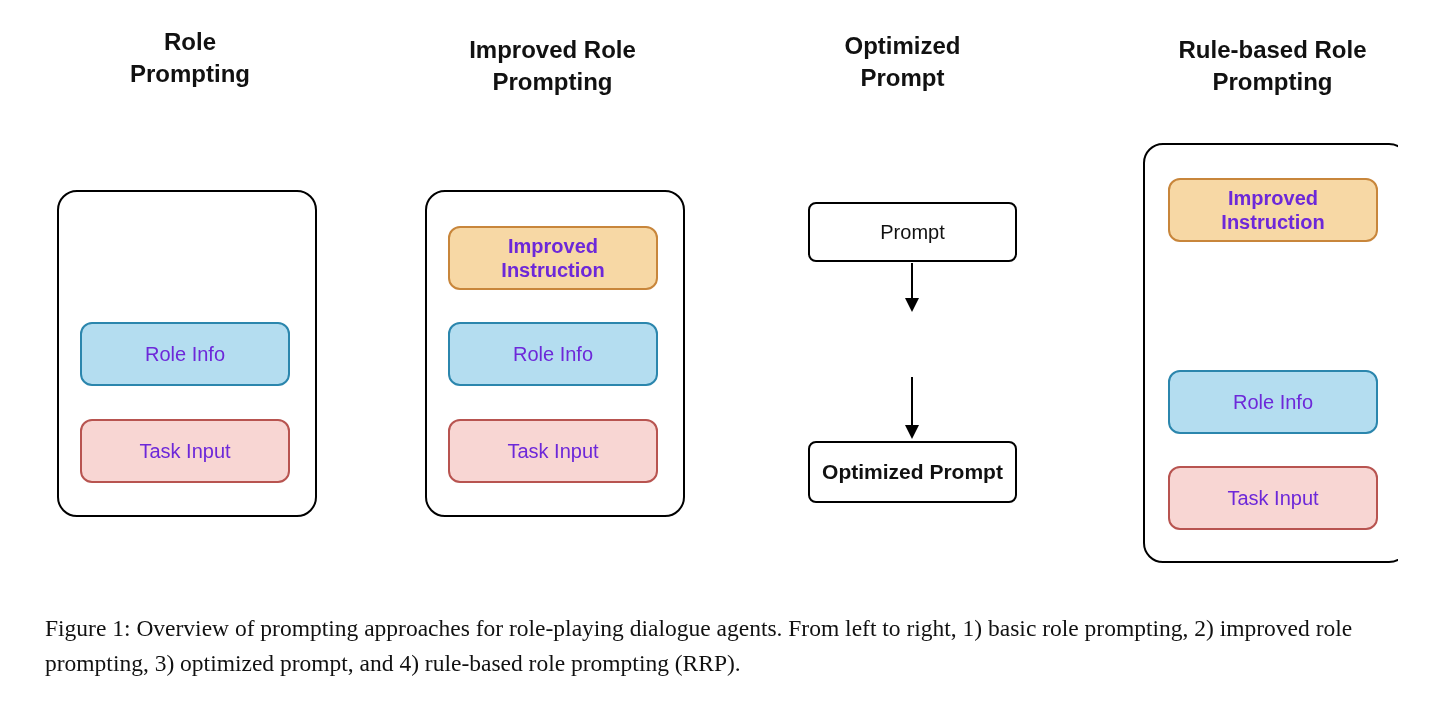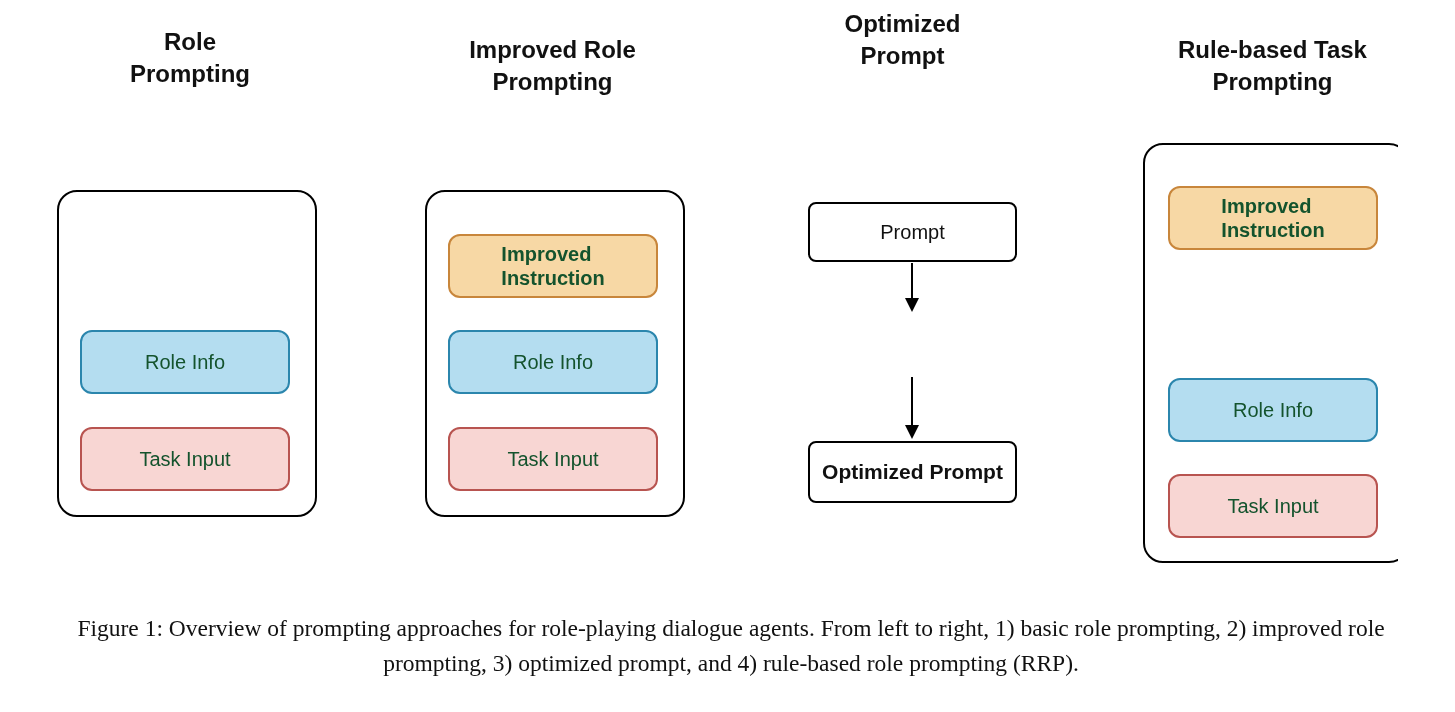--- a/index.html
+++ b/index.html
@@ -25,26 +25,26 @@
     background:#ffffff;
     border:2px solid #000;
     border-radius:20px;
   }
   .item-box{
     position:absolute;
     width:210px;height:64px;
     border:2px solid;
     border-radius:12px;
     display:flex;align-items:center;justify-content:center;
+    text-align:center;
     font-size:20px;
     line-height:24px;
     white-space:pre-line;
     box-sizing:border-box;
-    color:#14532d;
-    margin-top:8px;
+    color:#6d28d9;
   }
   .item-box.bold{font-weight:bold;}
   .flow-box{
     position:absolute;
     width:209px;height:60px;
     background:#fff;
     border:2px solid #000;
     border-radius:8px;
     display:flex;align-items:center;justify-content:center;
     font-size:20px;
@@ -63,35 +63,34 @@
     font-weight:bold;font-size:21px;color:#111;
   }
   .arrow{position:absolute;width:20px;}
   .caption{
     position:absolute;
     left:45px;top:611px;width:1372px;
     font-family:"Liberation Serif", serif;
     font-size:23.5px;
     line-height:35px;
     color:#111;
-    text-align:center;
   }
 </style>
 </head>
 <body>
 
 <div class="canvas">
 
   <div class="col-title" style="left:65px;top:26px;width:250px;">Role
 Prompting</div>
   <div class="col-title" style="left:430px;top:34px;width:245px;text-align:center;">Improved Role
 Prompting</div>
-  <div class="col-title" style="left:780px;top:8px;width:245px;">Optimized
+  <div class="col-title" style="left:780px;top:30px;width:245px;">Optimized
 Prompt</div>
-  <div class="col-title" style="left:1145px;top:34px;width:255px;">Rule-based Task
+  <div class="col-title" style="left:1145px;top:34px;width:255px;">Rule-based Role
 Prompting</div>
 
   <div class="container-box" style="left:57px;top:190px;width:256px;height:323px;">
     <div class="item-box" style="left: 21px; top: 130px; background-color: rgb(180, 221, 240); border-color: rgb(43, 134, 173);">Role Info</div>
     <div class="item-box" style="left: 21px; top: 227px; background-color: rgb(248, 214, 211); border-color: rgb(184, 84, 80);">Task Input</div>
   </div>
 
   <div class="container-box" style="left:425px;top:190px;width:256px;height:323px;">
     <div class="item-box bold" style="left: 21px; top: 34px; background-color: rgb(247, 216, 165); border-color: rgb(200, 134, 59);">Improved
 Instruction</div>

